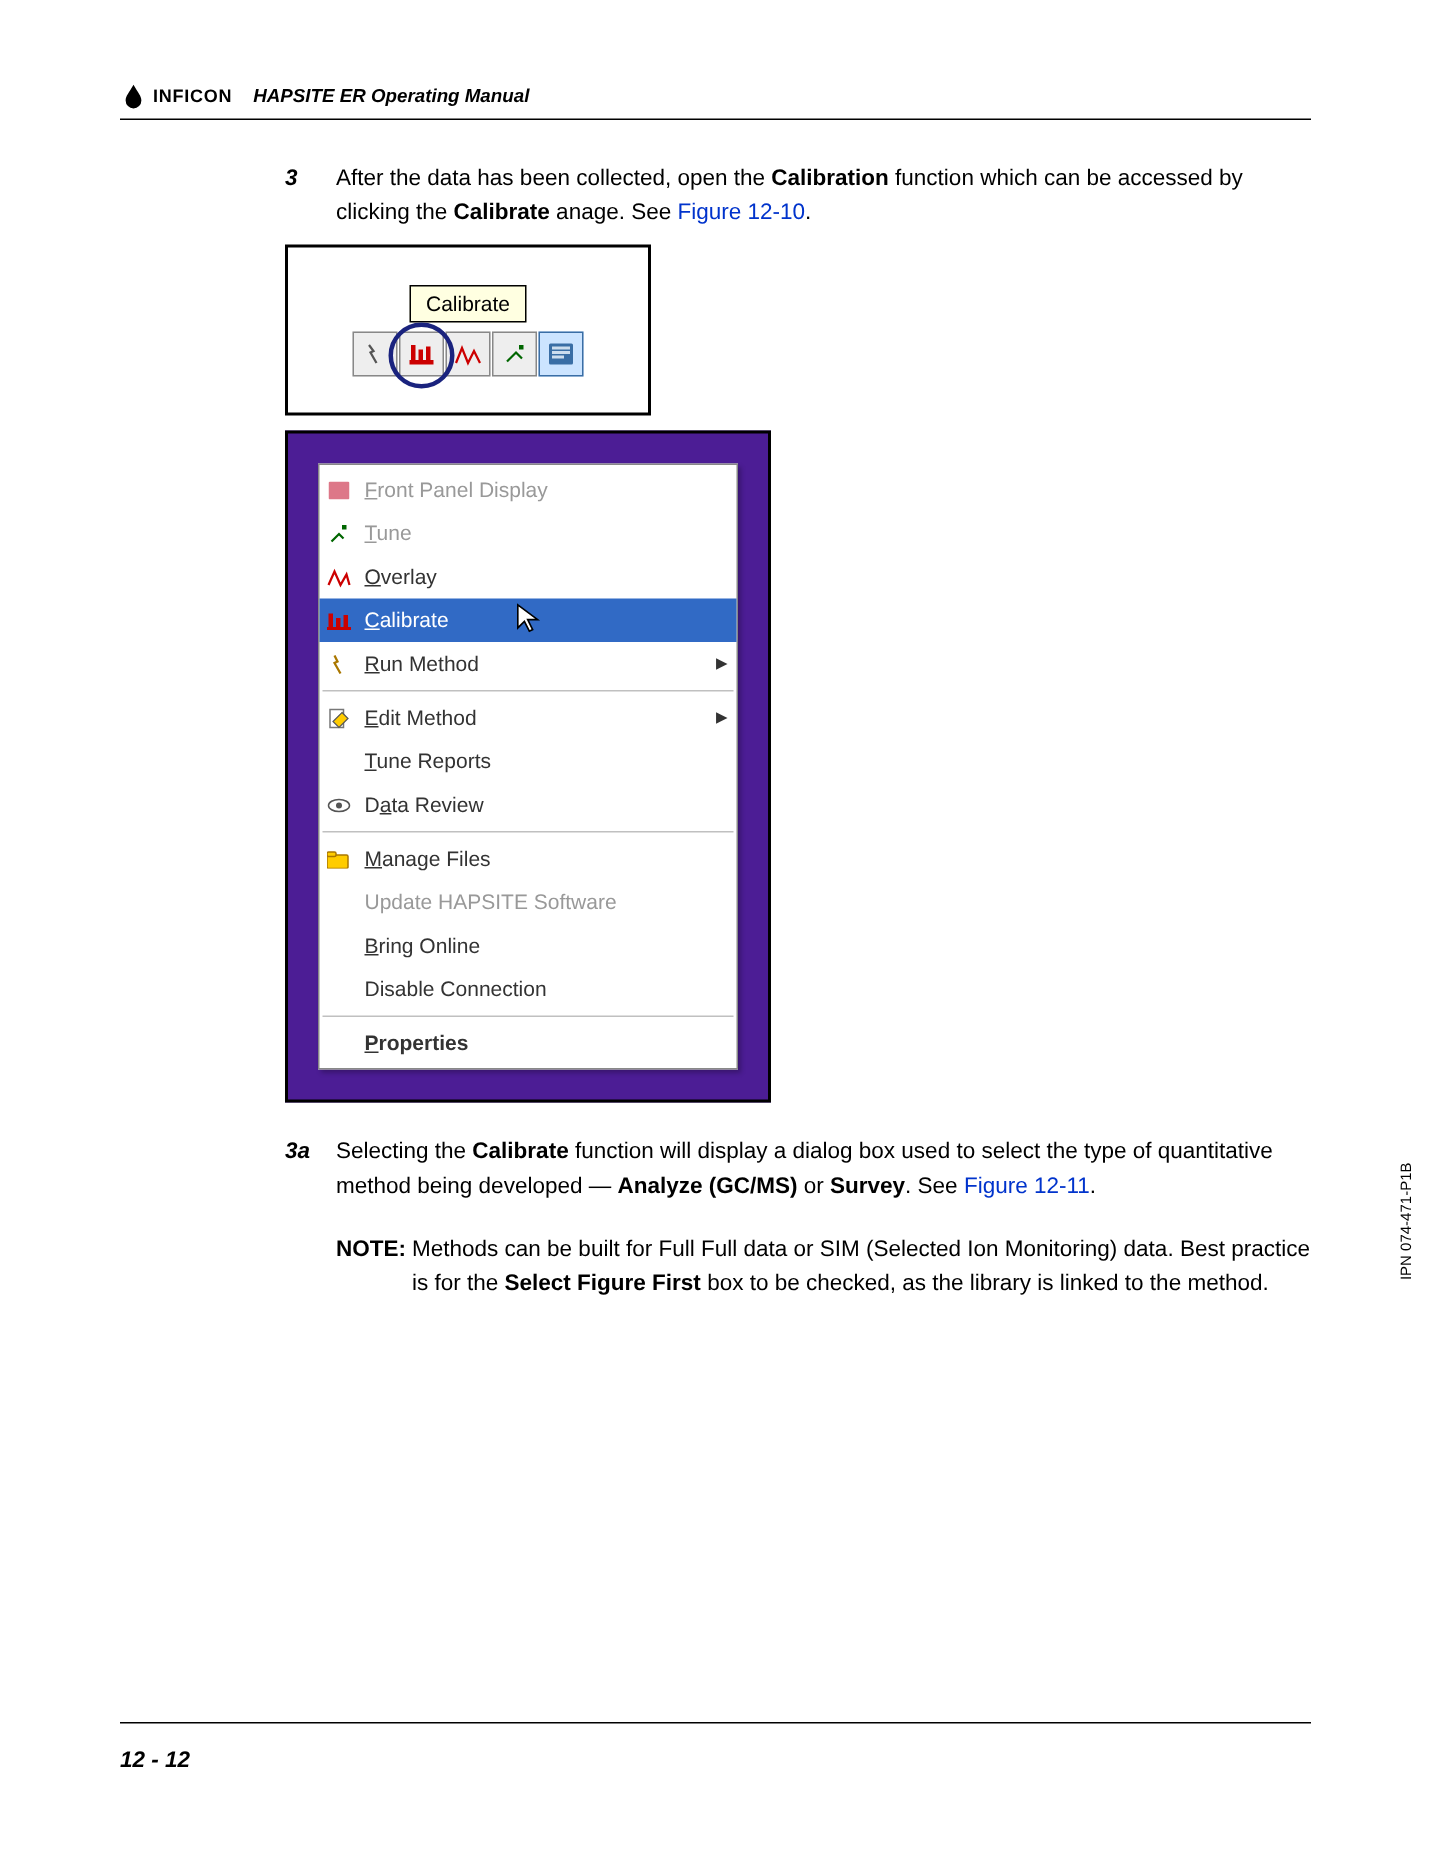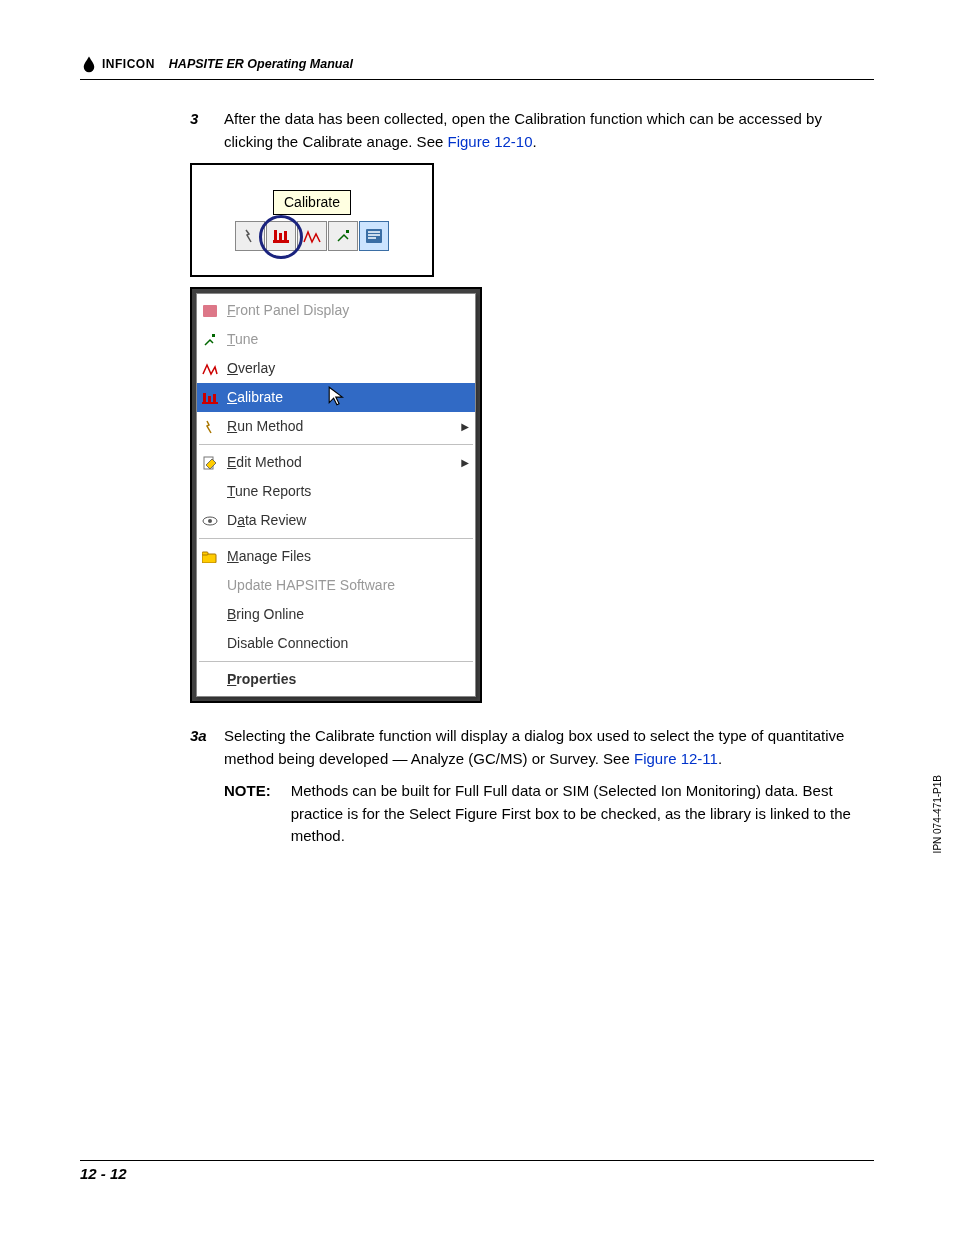--- a/index.html
+++ b/index.html
@@ -52,21 +52,21 @@
     display: flex;
     gap: 12px;
     margin-bottom: 10px;
   }
   .step-num {
     font-style: italic;
     font-weight: bold;
     min-width: 22px;
   }
   .step-body { flex: 1; }
-  b { font-weight: normal; }
+  b { font-weight: bold; }
   .link { color: #0033cc; }
   .fig-caption {
     font-style: italic;
     font-size: 12.5px;
     margin: 8px 0 6px 0;
   }
 
   
   .fig-toolbar {
     border: 2px solid #000;
@@ -108,23 +108,23 @@
     border: 3px solid #1a237e;
     border-radius: 50%;
     pointer-events: none;
   }
   .toolbar-wrap { position: relative; }
 
   
   .menu-box {
     border: 2px solid #000;
     width: 280px;
-    padding: 4px;
+    padding: 20px;
     margin-top: 10px;
-    background: #404040;
+    background: #4c1d95;
   }
   .menu-inner {
     border: 1px solid #888;
     background: #fff;
     font-family: Tahoma, sans-serif;
     font-size: 14px;
     padding: 2px 0;
     box-shadow: 2px 2px 3px rgba(0,0,0,0.25);
   }
   .menu-item {
@@ -157,22 +157,22 @@
     font-size: 12px;
   }
   .cursor-svg {
     position: absolute;
     left: 130px; top: 2px;
     width: 22px; height: 22px;
     pointer-events: none;
   }
   .note-row {
     display: flex;
-    gap: 20px;
-    margin-top: 10px;
+    gap: 4px;
+    margin-top: 20px;
     margin-left: 0;
   }
   .note-label { font-weight: bold; }
   .side-label {
     position: absolute;
     right: -58px;
     top: 720px;
     font-size: 10px;
     transform: rotate(-90deg);
     transform-origin: right top;
@@ -180,21 +180,21 @@
   }
   .footer-pg {
     position: absolute;
     left: 0;
     bottom: -2px;
     font-style: italic;
     font-weight: bold;
     font-size: 15px;
     border-top: 1.5px solid #000;
     width: 100%;
-    padding-top: 4px;
+    padding-top: 16px;
   }
   .accel { text-decoration: underline; }
   .bold-menu { font-weight: bold; }
 </style>
 </head>
 <body>
 
 <div class="page">
 
   <div class="header">

